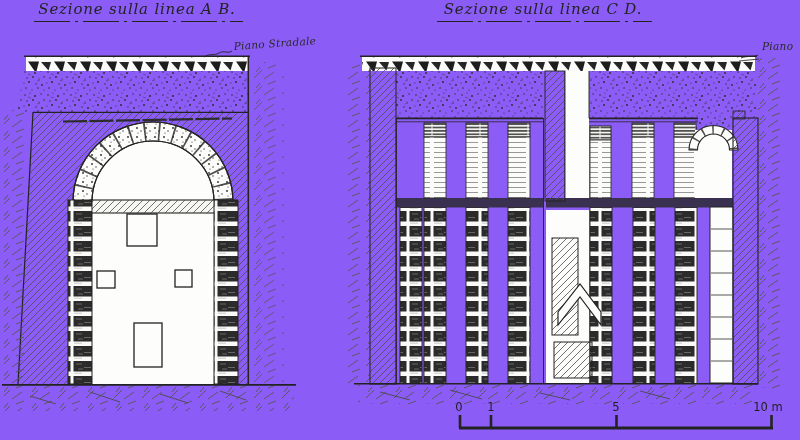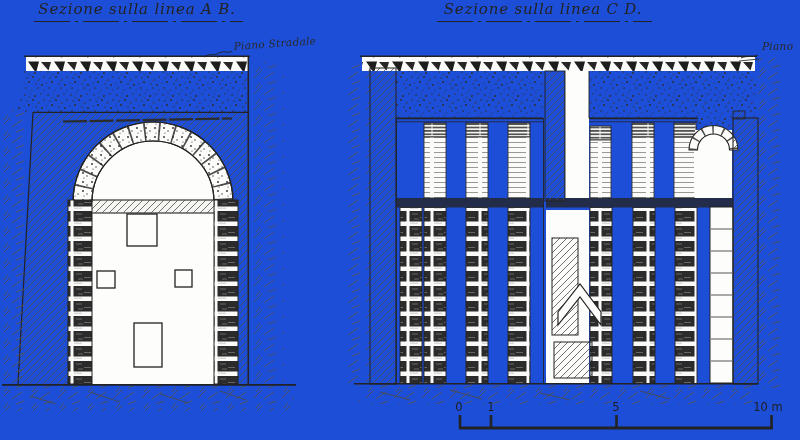--- a/index.html
+++ b/index.html
@@ -1,16 +1,16 @@
 <!DOCTYPE html>
 <html><head>
 <meta charset="utf-8">
 <style>
   html,body{margin:0;padding:0;background:#e8e8e8;}
-  .stage{width:800px;height:440px;background:#1d4ed8;position:relative;overflow:hidden;}
+  .stage{width:800px;height:440px;background:#8b5cf6;position:relative;overflow:hidden;}
   svg{display:block;}
   .hand{font-family:"DejaVu Serif","Liberation Serif",serif;font-style:italic;font-size:15px;letter-spacing:0.8px;fill:#232323;}
   .hand-small{font-family:"DejaVu Serif","Liberation Serif",serif;font-style:italic;font-size:10.5px;letter-spacing:0.3px;fill:#2a2a2a;}
   .scale-num{font-family:"DejaVu Sans","Liberation Sans",sans-serif;font-size:11.5px;fill:#1f1f1f;}
   .ink{stroke:#232323;}
 </style>
 </head>
 <body>
 
 <div class="stage">

